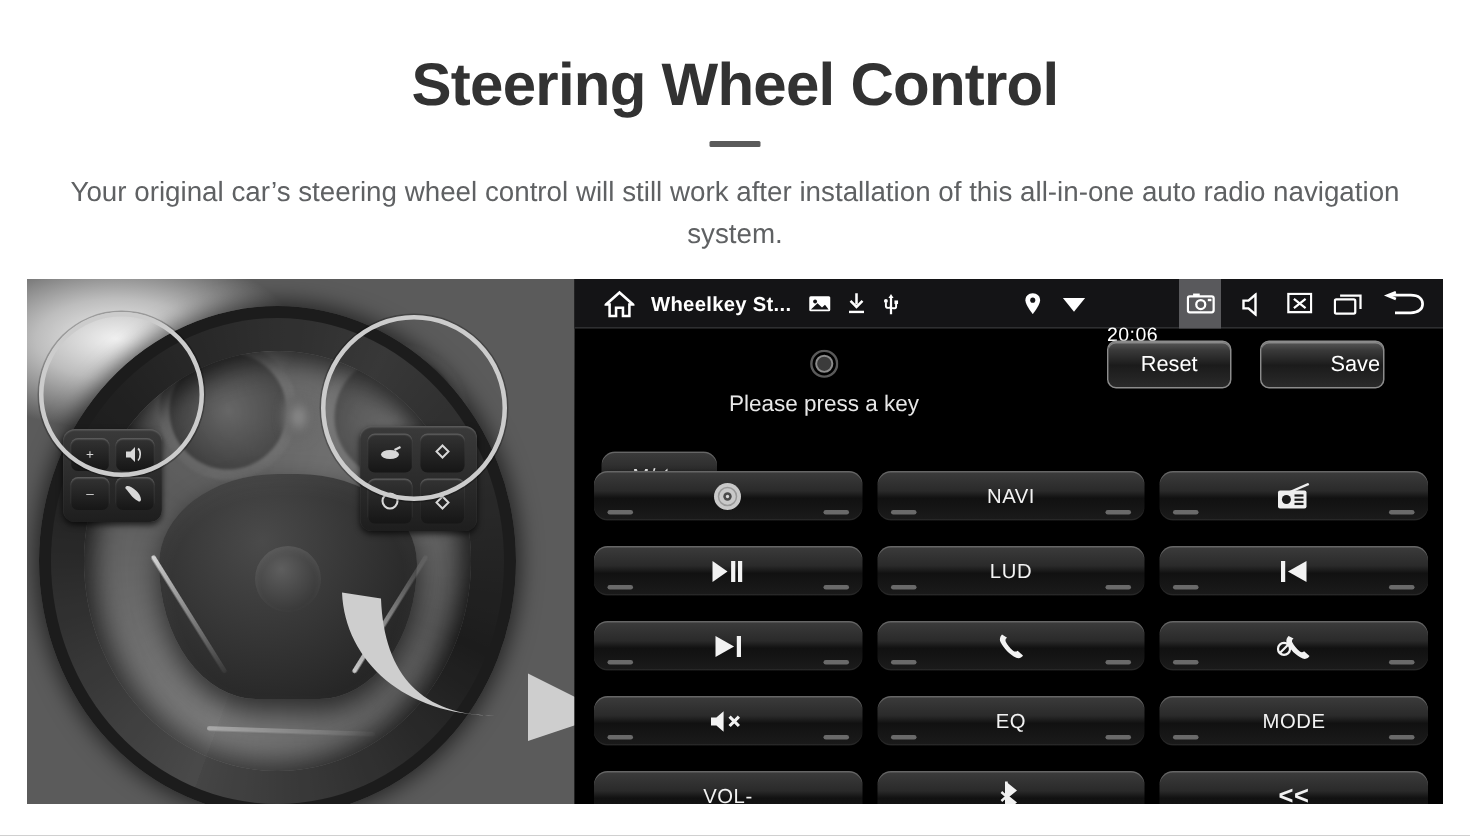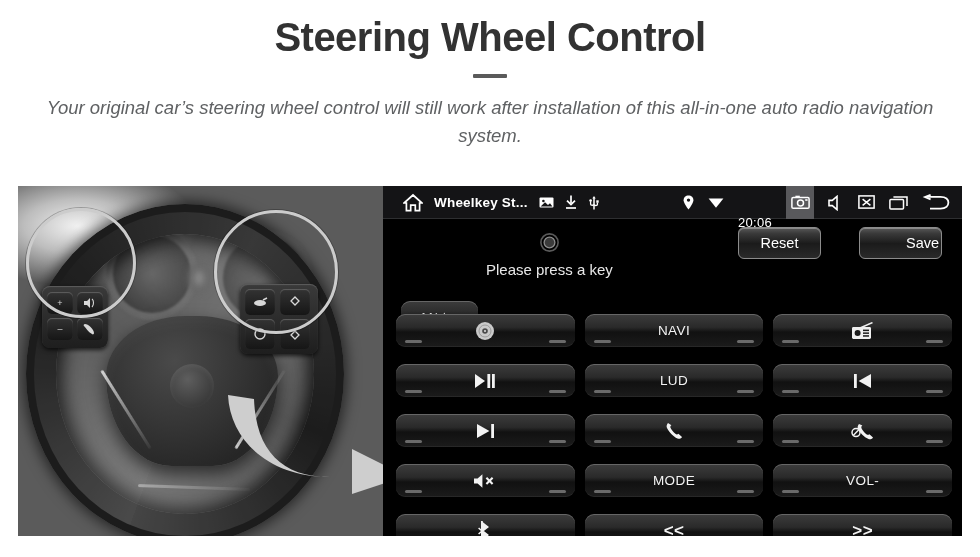--- a/index.html
+++ b/index.html
@@ -5,32 +5,32 @@
   * { box-sizing: border-box; margin: 0; padding: 0; }
   html, body {
     width: 980px; height: 557px;
     background: #ffffff;
     font-family: "Liberation Sans", sans-serif;
     overflow: hidden;
   }
   #root { position: relative; width: 980px; height: 557px; background:#fff; }
 
   
-  .header { padding-top: 14px; text-align: center; }
+  .header { padding-top: 34px; text-align: center; }
   .page-title {
     font-size: 40px; font-weight: bold; color: #323232;
     letter-spacing: -0.5px; line-height: 1.15;
   }
   .title-rule {
     width: 34px; height: 4px; background: #5a5a5a;
     margin: 14px auto 0 auto; border-radius: 1px;
   }
   .subtitle {
     margin: 16px auto 0 auto; width: 910px;
-    font-size: 18.5px; color: #5f6163; line-height: 1.5; text-align:center;font-style:italic;
+    font-size: 18.5px; color: #5f6163; line-height: 1.5; text-align:center;
   }
 
   
   .split {
     position: absolute; left: 18px; top: 186px;
     width: 944px; height: 350px; display: flex;
     overflow: hidden; background:#000;
   }
 
   
@@ -145,21 +145,21 @@
   .hint-txt { font-size: 15px; color:#e8e8e8; }
   .topbtn {
     position:absolute; top: 8px; width: 83px; height: 32px;
     border-radius: 6px;
     background: linear-gradient(180deg,#585858 0%,#3a3a3a 18%,#1b1b1b 52%,#2a2a2a 100%);
     border: 1px solid #8c8c8c;
     box-shadow: inset 0 1px 0 rgba(255,255,255,.30), 0 2px 3px rgba(0,0,0,.8);
     color:#fff; font-size: 14.5px; display:flex; align-items:center; justify-content:center;text-align:right;
   }
   .topbtn.reset { left: 355px; }
-  .topbtn.save  { left: 476px; padding-left: 44px; }
+  .topbtn.save  { left: 457px; padding-left: 44px; }
 
   .mbtn {
     position:absolute; left: 18px; top: 82px; width: 77px; height: 33px;
   }
 
   .grid {
     position:absolute; left: 13px; top: 128px; width: 556px;
     display:grid; grid-template-columns: repeat(3, 1fr);
     row-gap: 17px; column-gap: 10px;
   }
@@ -444,20 +444,23 @@
         <div class="btn">
           <span class="glyph">
             <svg width="24" height="16" viewBox="0 0 24 16">
                 <path d="M1 5.4 H4.6 L9.4 1.2 V14.8 L4.6 10.6 H1 Z" fill="#f2f2f2"></path>
                 <path d="M13.4 4.8 L19.6 11 M19.6 4.8 L13.4 11" stroke="#f2f2f2" stroke-width="2.1"></path>
               </svg>
           </span>
         </div>
 
         <div class="btn">
+          <span class="lbl">EQ</span>
+        </div>
+        <div class="btn">
           <span class="lbl">MODE</span>
         </div>
         <div class="btn">
           <span class="lbl">VOL-</span>
         </div>
         <div class="btn">
           <span class="glyph">
             <svg width="16" height="22" viewBox="0 0 16 22">
                 <path d="M5 1.4 L12 7 L5 12.6 V1.4 Z M5 9.4 L12 15 L5 20.6 V9.4 Z" fill="#f2f2f2"></path>
                 <path d="M5 11 L1.6 8 M5 11 L1.6 14" stroke="#f2f2f2" stroke-width="1.6"></path>

